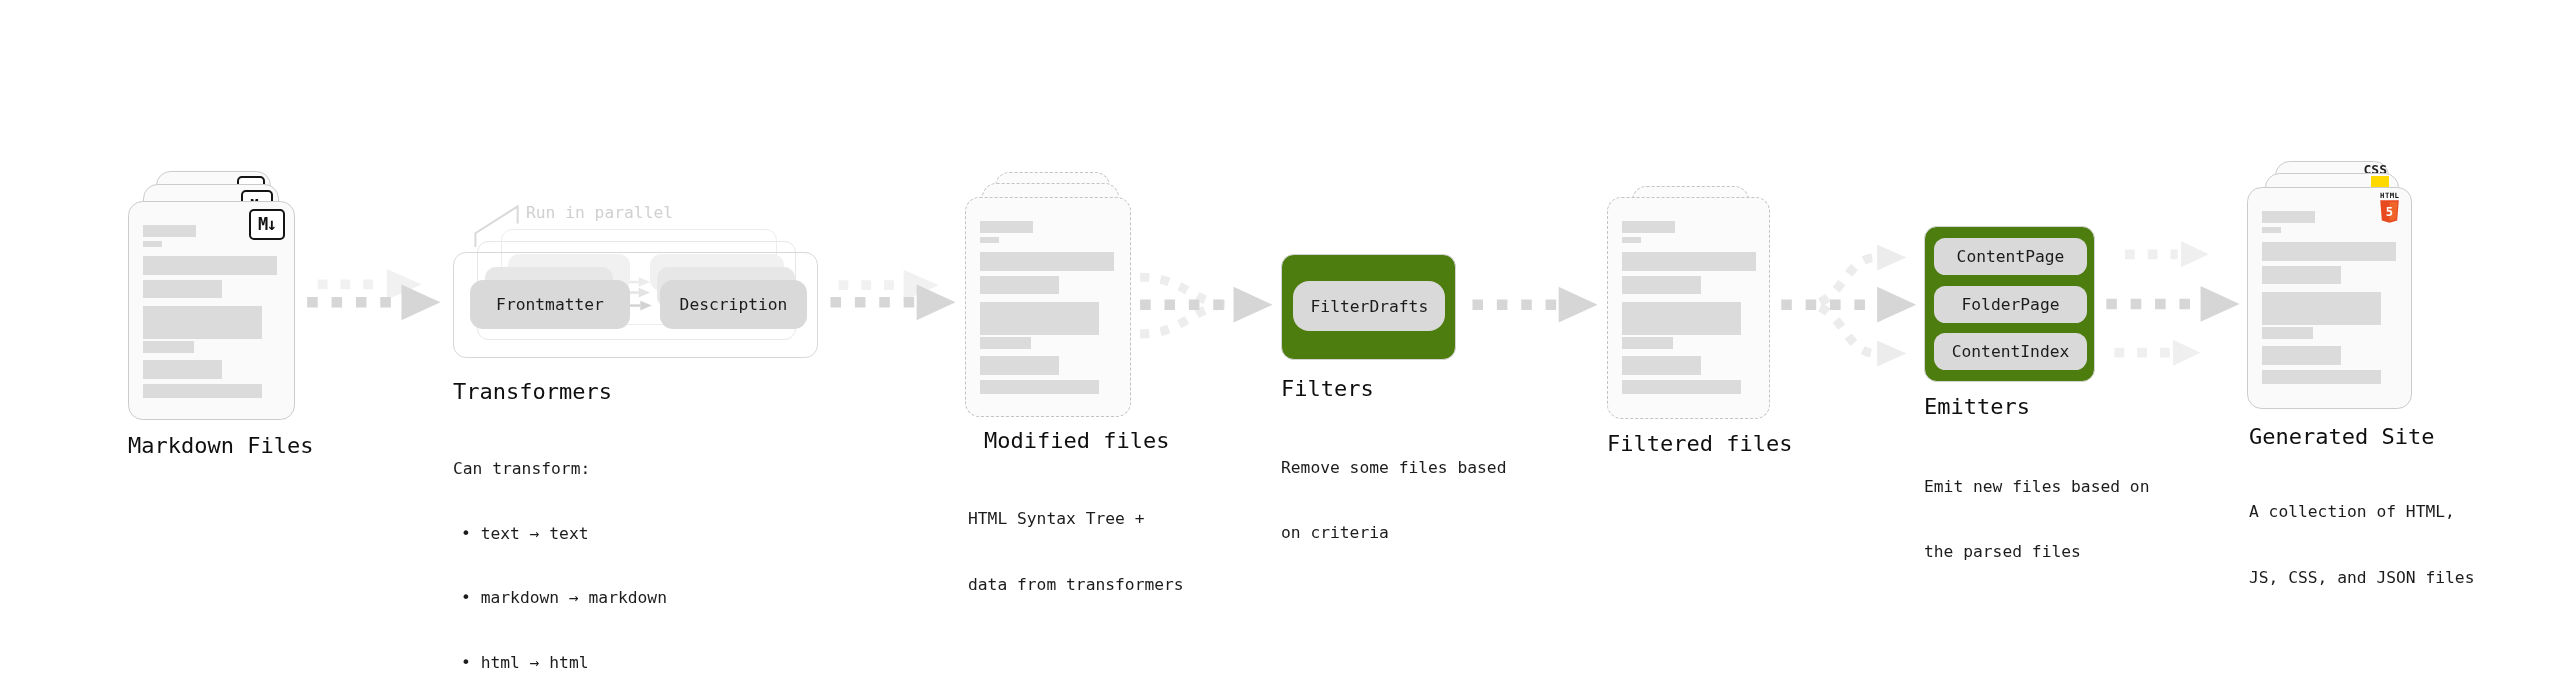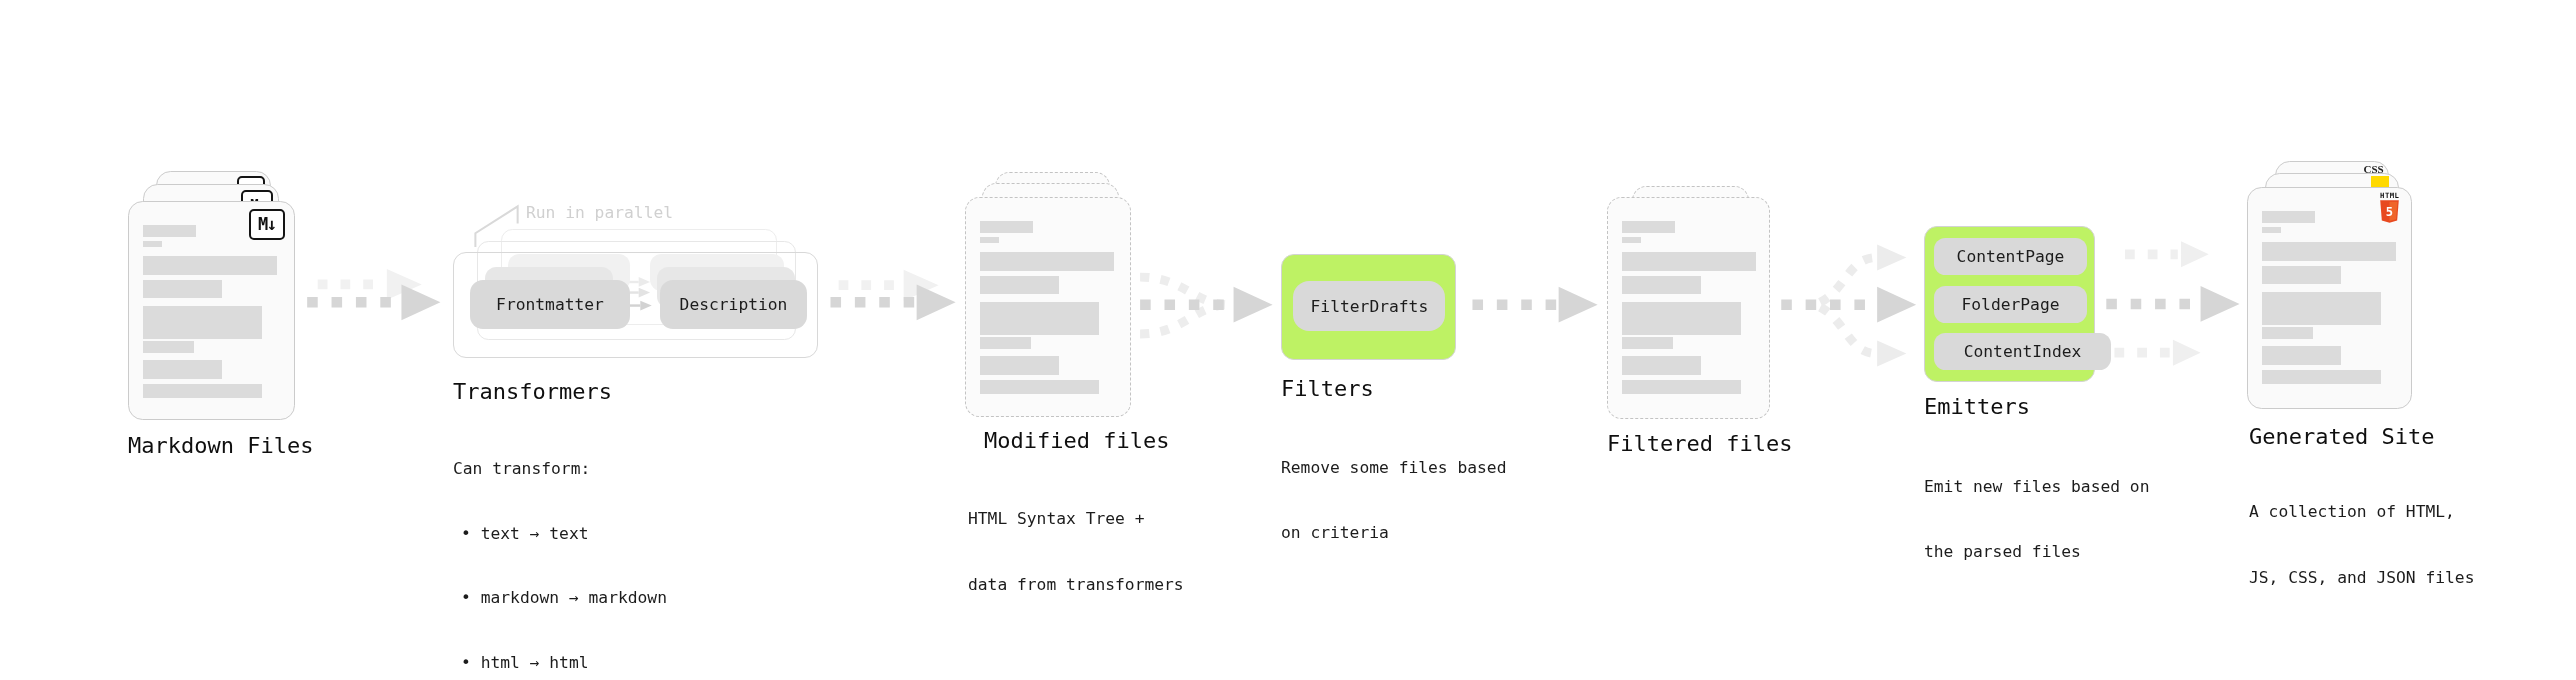--- a/index.html
+++ b/index.html
@@ -23,39 +23,39 @@
 
   
   .badge-md{position:absolute;background:#ffffff;border:2.4px solid #141414;border-radius:4.9px;
             font-weight:bold;display:flex;align-items:center;justify-content:center;
             letter-spacing:-1.6px;color:#111;}
   .badge-md.main{width:32.5px;height:27px;font-size:17px;right:9px;top:6.5px;}
   .badge-md.sm1{width:28px;height:24.4px;font-size:14px;right:4.9px;top:4.9px;border-width:2px;}
   .badge-md.sm2{width:24.4px;height:21px;font-size:12.2px;right:4.9px;top:4.1px;border-width:2px;}
 
   
-  .panel{position:absolute;background:#bef264;border:1.6px solid #d3d3d3;border-radius:13px;box-sizing:border-box;}
+  .panel{position:absolute;background:#4d7c0f;border:1.6px solid #d3d3d3;border-radius:13px;box-sizing:border-box;}
   .panel.clear{background:transparent;border-color:#d8d8d8;}
   .ghost-box{position:absolute;border:1.6px solid #e7e7e7;border-radius:11.4px;box-sizing:border-box;background:transparent;}
   .ghost-box.far{border-color:#ededed;}
   .pill{position:absolute;background:#d9d9d9;border-radius:13px;display:flex;align-items:center;
         justify-content:center;font-size:16.3px;color:#1c1c1c;white-space:pre;}
   .ghost-pill{position:absolute;border-radius:11.4px;}
   .gp-mid{background:#e7e7e7;}
   .gp-far{background:#f1f1f1;}
 
   
   .title{position:absolute;font-size:22px;color:#0f0f0f;white-space:pre;}
   .sub{position:absolute;font-size:16.3px;line-height:21.5px;color:#1c1c1c;white-space:pre;}
   .sub .indent{padding-left:8.1px;}
   .annotation{position:absolute;font-size:16.3px;color:#d0d0d0;white-space:pre;}
 
   
   .badge-css{position:absolute;right:6.5px;top:4.1px;width:18px;text-align:center;}
-  .badge-css .txt{font-size:11px;font-weight:bold;color:#222;line-height:7.3px;font-family:Liberation Serif, serif;}
+  .badge-css .txt{font-size:13px;font-weight:bold;color:#222;line-height:7.3px;}
   .badge-css .bar{width:16.3px;height:3.3px;background:#2b63f6;margin:0.8px auto 0 auto;}
   .badge-js{position:absolute;right:9px;top:1.6px;width:18px;height:13px;background:#ffd900;}
   .badge-html5{position:absolute;right:9.8px;top:4.1px;width:23px;text-align:center;margin-left:40px;}
   .badge-html5 .txt{font-size:7.3px;font-weight:bold;color:#111;line-height:8.1px;letter-spacing:0.4px;}
 </style>
 </head>
 <body>
 
 <div class="stage">
 
@@ -206,21 +206,21 @@
       <div class="skel s7"></div>
       <div class="skel s8"></div>
     </div>
     <div class="title" style="left:1607px;top:431px;">Filtered files</div>
   </div>
 
   <div class="layer">
     <div class="panel" style="left:1924px;top:226px;width:171px;height:156px;">
       <div class="pill" style="left:9px;top:11.4px;width:153px;height:37px;border-radius:11.4px;">ContentPage</div>
       <div class="pill" style="left:9px;top:59px;width:153px;height:37px;border-radius:11.4px;">FolderPage</div>
-      <div class="pill" style="left:9px;top:106px;width:177px;height:37px;border-radius:11.4px;">ContentIndex</div>
+      <div class="pill" style="left:9px;top:106px;width:153px;height:37px;border-radius:11.4px;">ContentIndex</div>
     </div>
     <div class="title" style="left:1924px;top:394px;">Emitters</div>
     <div class="sub" style="left:1924px;top:433px;">
       <div>Emit new files based on</div>
       <div>the parsed files</div>
     </div>
   </div>
 
   <div class="layer">
     <div class="file-card" style="left:2275px;top:161px;width:114px;height:89px;">

